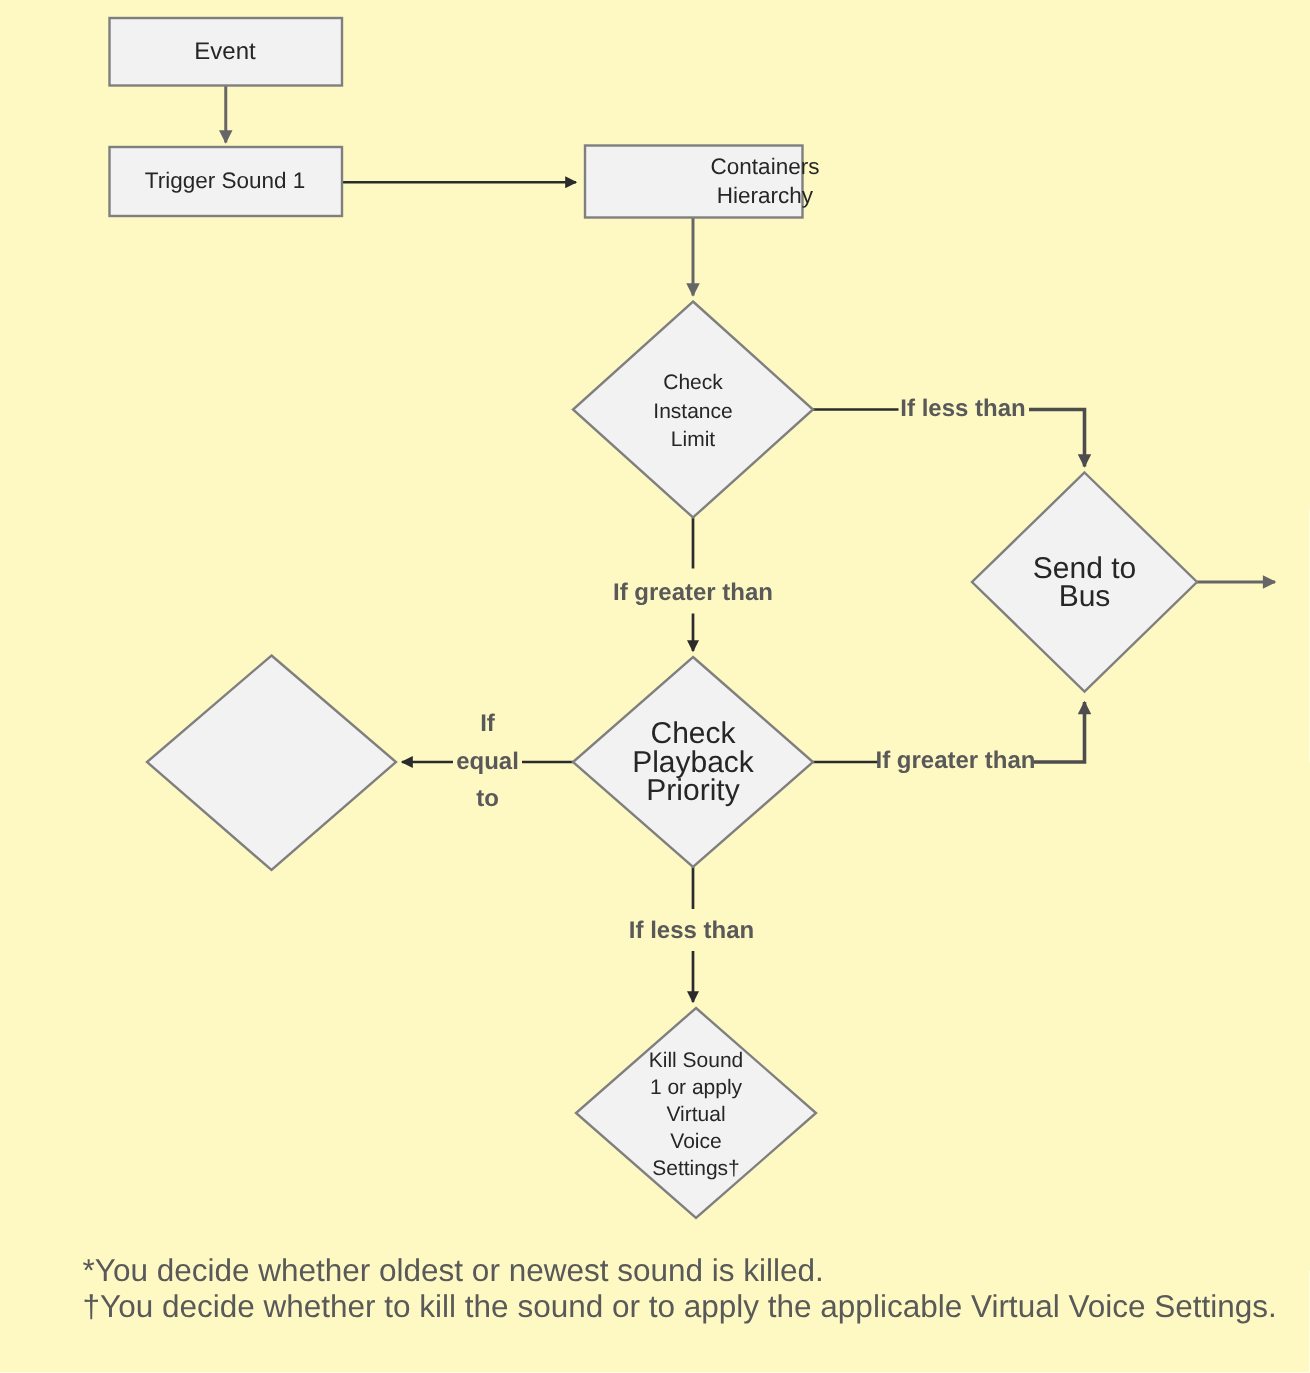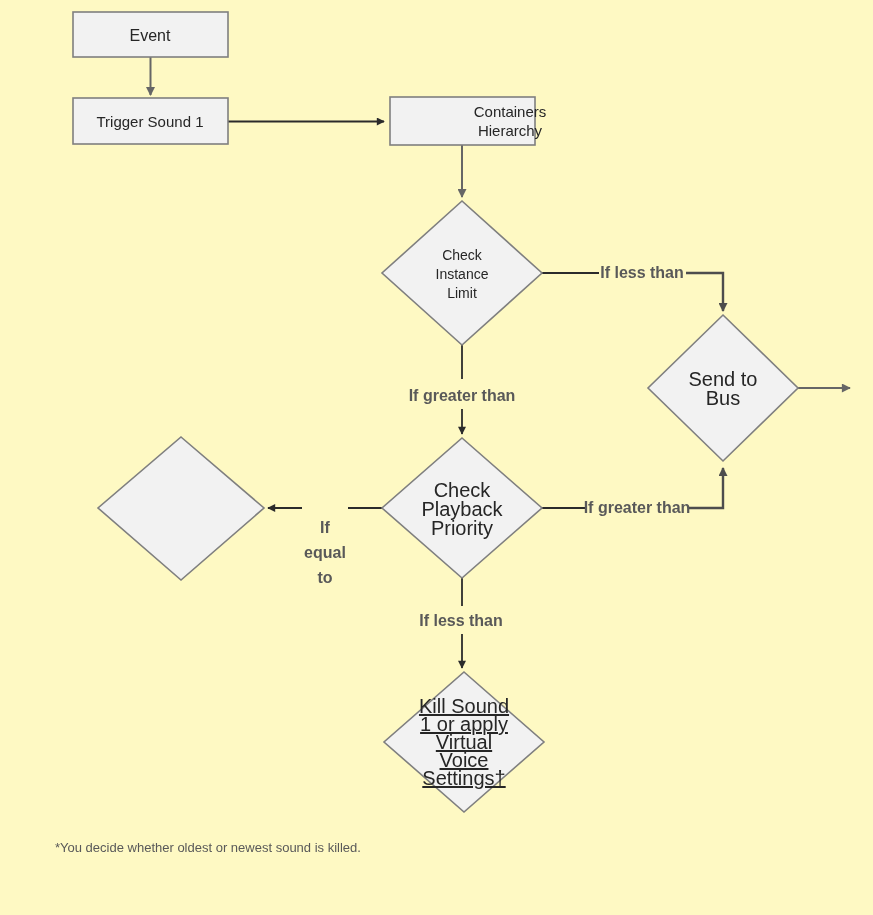--- a/index.html
+++ b/index.html
@@ -24,32 +24,32 @@
 
   .lbl {
     position: absolute;
     transform: translate(-50%, -50%);
     text-align: center;
     white-space: pre-line;
     pointer-events: none;
   }
   .node-label  { color: #262626; font-size: 20px; line-height: 19px; }
   .node-label.small { font-size: 14px; line-height: 19px; }
-  .node-label.tiny  { font-size: 20px; line-height: 18px; text-decoration: underline; }
+  .node-label.tiny  { font-size: 14px; line-height: 18px; }
   .rect-label  { font-size: 15px; line-height: 19px; }
   .title-label { font-size: 16px; }
   .edge-label  { color: #595959; font-size: 16px; line-height: 20px; font-weight: bold; }
-  .edge-label.stacked { line-height: 25px; margin-top: 44px; }
+  .edge-label.stacked { line-height: 25px; }
 
   .footnotes {
     position: absolute;
     left: 55px;
     top: 836px;
     color: #595959;
-    font-size: 13px;
+    font-size: 21px;
     line-height: 24px;
   }
 </style>
 </head>
 <body>
 
 <div id="canvas">
 
   <svg id="flow-svg" width="873" height="915" viewBox="0 0 873 915">
     <defs>
@@ -117,15 +117,16 @@
   <div class="lbl edge-label" style="left:642px; top:273px;">If less than</div>
   <div class="lbl edge-label" style="left:462px; top:396px;">If greater than</div>
   <div class="lbl edge-label stacked" style="left:325px; top:508px;">If
 equal
 to</div>
   <div class="lbl edge-label" style="left:637px; top:508px;">If greater than</div>
   <div class="lbl edge-label" style="left:461px; top:621px;">If less than</div>
 
   <div class="footnotes">
     <div>*You decide whether oldest or newest sound is killed.</div>
+    <div>†You decide whether to kill the sound or to apply the applicable Virtual Voice Settings.</div>
   </div>
 
 </div>
 
 </body></html>

